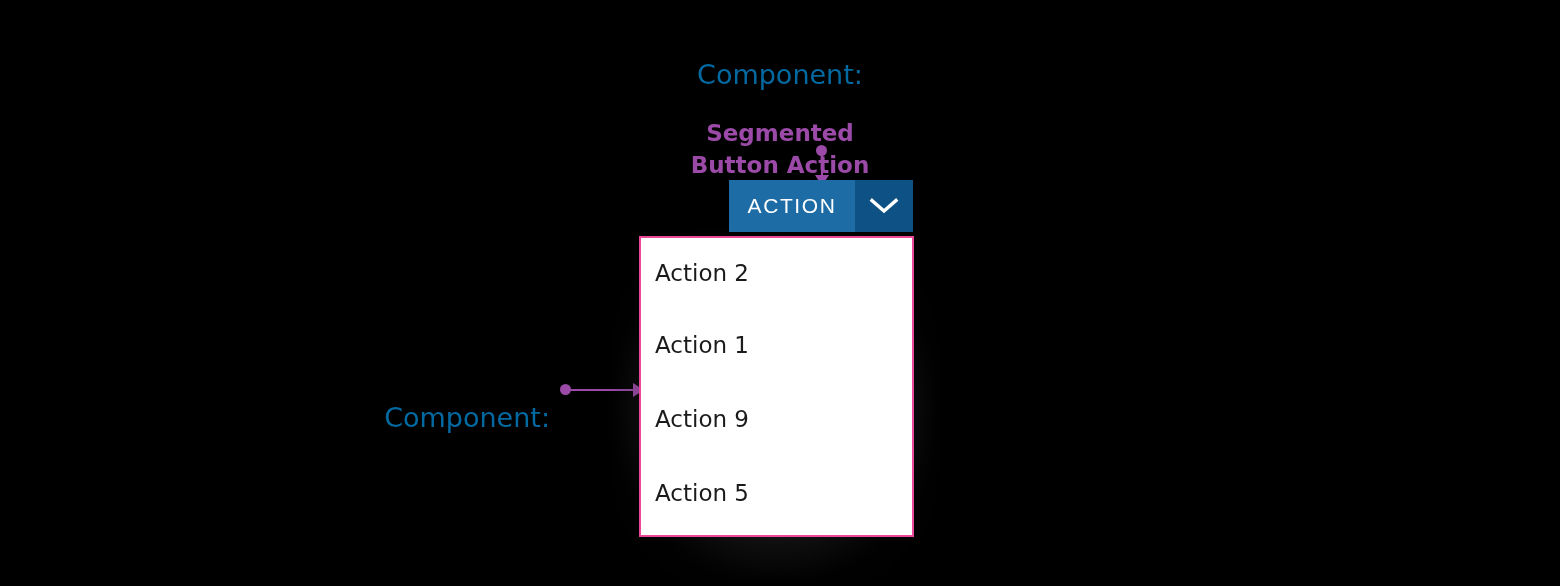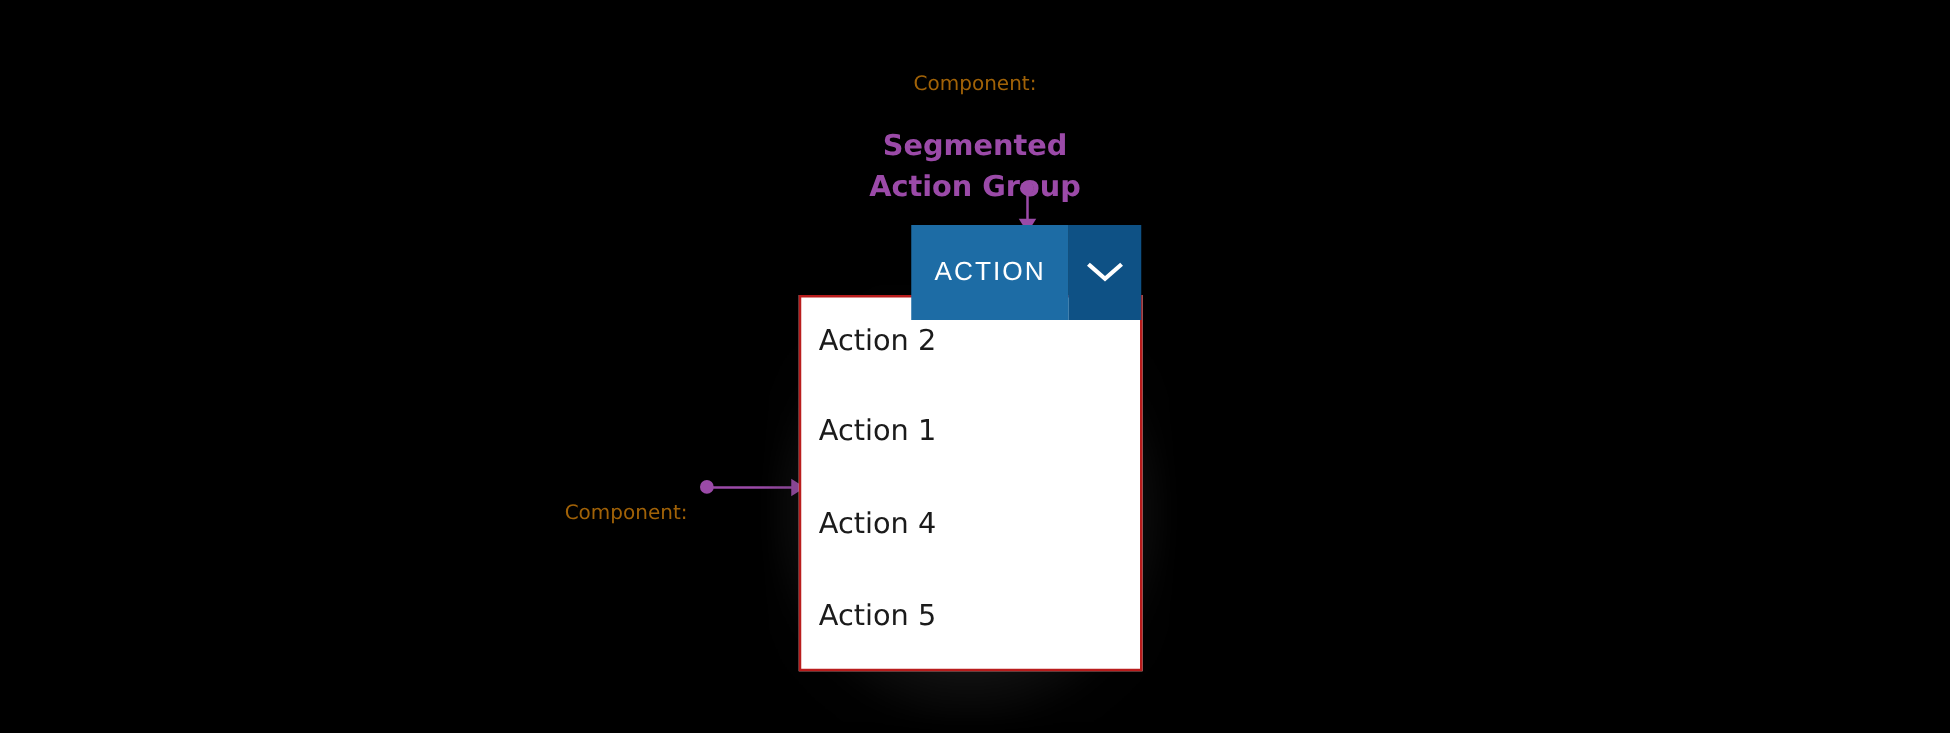--- a/index.html
+++ b/index.html
@@ -25,22 +25,22 @@
   
   .annotation {
     position: absolute;
     color: #9b4f9e;
     line-height: 1.42;
     white-space: pre-line;
   }
   .annotation .ann-label {
     display: block;
     font-weight: 400;
-    font-size: 16px;
-    color: #a16207;
+    font-size: 27px;
+    color: #0369a1;
   }
   .annotation .ann-name {
     display: block;
     font-weight: 700;
     font-size: 23px;
     color: #9b4aa8;
   }
 
   
   #ann-segmented {
@@ -94,21 +94,21 @@
     border-top: 7px solid transparent;
     border-bottom: 7px solid transparent;
     border-left: 11px solid #9b4aa8;
   }
 
   
   #segmented-group {
     position: absolute;
     left: 729px;
     top: 180px;
-    height: 76px;
+    height: 52px;
     display: flex;
     align-items: stretch;
     z-index: 5;
   }
   #segmented-group .seg {
     display: flex;
     align-items: center;
     justify-content: center;
     border: 0;
     padding: 0;
@@ -149,21 +149,21 @@
         rgba(0,0,0,0) 100%);
     filter: blur(6px);
   }
   #menu-panel {
     position: absolute;
     left: 639px;
     top: 236px;
     width: 275px;
     height: 301px;
     background: #ffffff;
-    border: 2px solid #b91c1c;
+    border: 2px solid #ec4899;
     box-sizing: border-box;
     z-index: 3;
   }
   #menu-panel .menu-list {
     list-style: none;
     margin: 0;
     padding: 0;
   }
   #menu-panel .menu-item {
     height: 74px;
@@ -181,21 +181,21 @@
   }
 </style>
 </head>
 <body>
 
 <div class="stage">
 
   <div class="annotation" id="ann-segmented">
     <span class="ann-label">Component:</span>
     <span class="ann-name">Segmented
-Action Group</span>
+Button Action</span>
   </div>
 
   <div class="connector">
     <span class="conn-dot" style="left:816px; top:145px;"></span>
     <span class="conn-line-v" style="left:820.5px; top:152px; height:26px;"></span>
     <span class="conn-arrow-down" style="left:814.5px; top:175px;"></span>
   </div>
 
   <div class="annotation" id="ann-menu">
     <span class="ann-label">Component:</span>
@@ -215,18 +215,18 @@
       </svg>
     </button>
   </div>
 
   <div id="menu-shadow"></div>
 
   <div id="menu-panel">
     <ul class="menu-list">
       <li class="menu-item">Action 2</li>
       <li class="menu-item">Action 1</li>
-      <li class="menu-item">Action 4</li>
+      <li class="menu-item">Action 9</li>
       <li class="menu-item">Action 5</li>
     </ul>
   </div>
 
 </div>
 
 </body></html>

